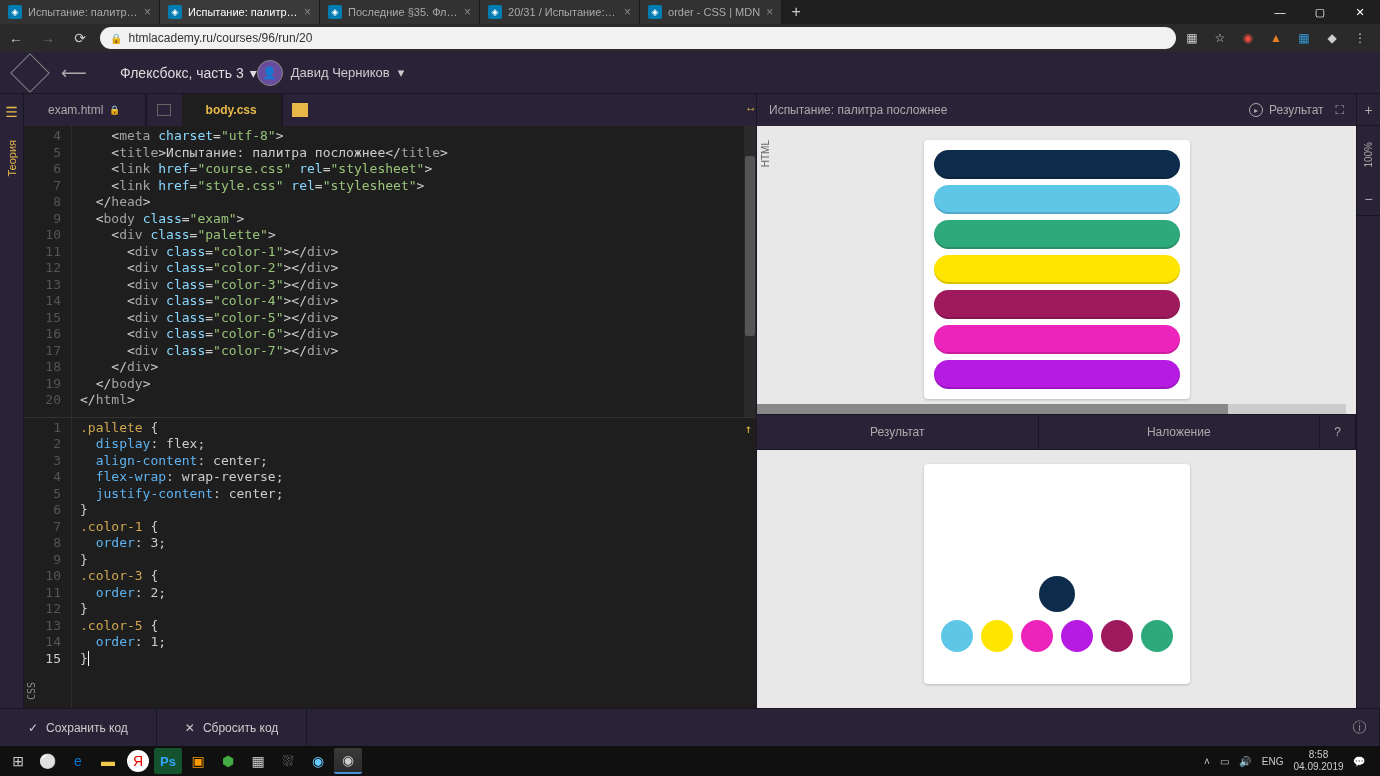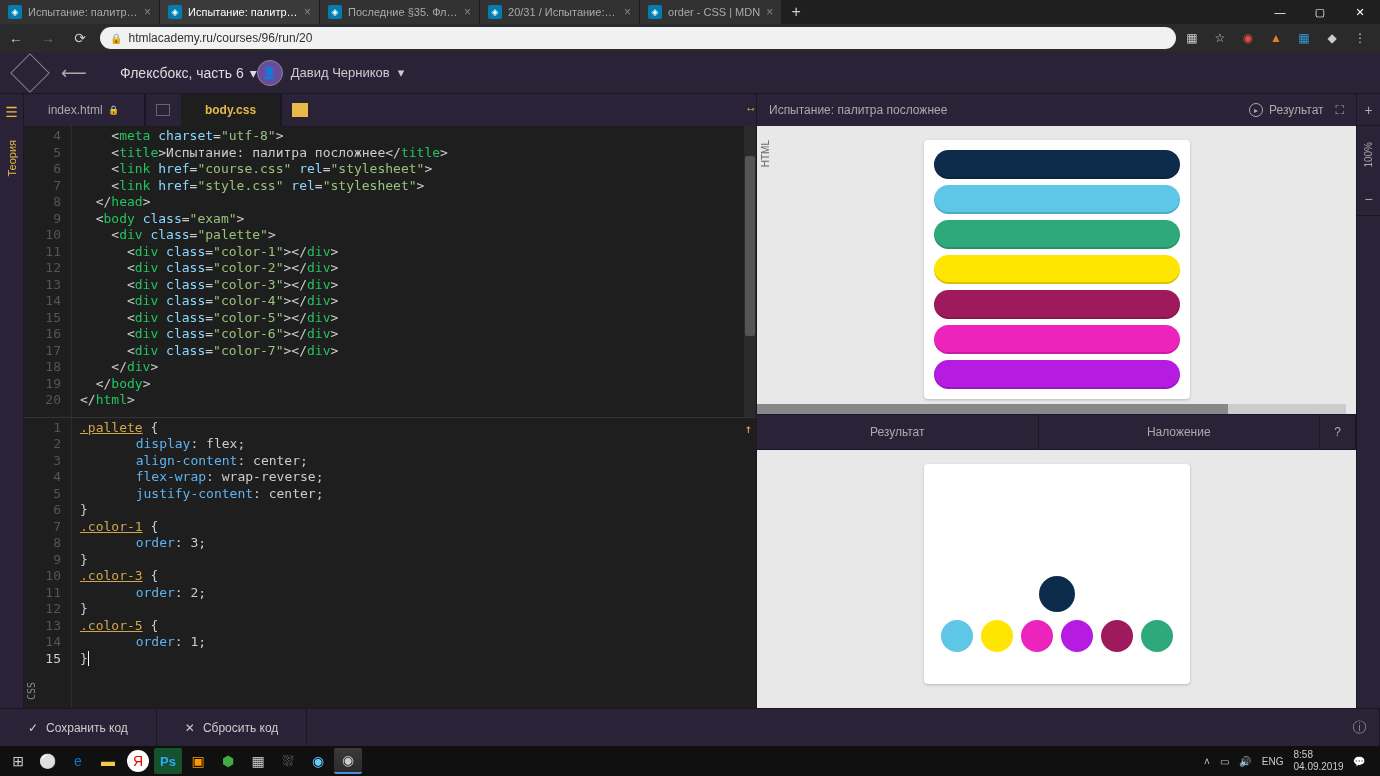--- a/index.html
+++ b/index.html
@@ -53,21 +53,21 @@
   .code-block.css { border-top: 1px solid #333; }
   .gutter { width: 48px; background: #1e1e1e; text-align: right; padding-right: 10px; color: #555; line-height: 16.5px; padding-top: 2px; border-right: 1px solid #2d2d2d; }
   .gutter .cur { color: #ccc; }
   .code { flex: 1; background: #1e1e1e; color: #ccc; line-height: 16.5px; padding: 2px 8px; white-space: pre; overflow: hidden; }
   .scroll-track { width: 12px; background: #2a2a2a; position: relative; }
   .scroll-thumb { position: absolute; width: 10px; left: 1px; background: #555; border-radius: 2px; }
   .code-label { position: absolute; left: 2px; bottom: 8px; writing-mode: vertical-rl; transform: rotate(180deg); font-size: 10px; color: #888; }
   .move-arrow { position: absolute; right: 4px; top: 4px; color: #e8b949; font-size: 12px; cursor: pointer; }
 
   
-  .t { color: #22c55e; } .a { color: #8ad8ff; } .s { color: #98c379; } .sel { color: #d0a74f; text-decoration: underline; } .p { color: #5fb3f0; margin-left: 40px; }
+  .t { color: #a3a3a3; } .a { color: #8ad8ff; } .s { color: #98c379; } .sel { color: #d0a74f; } .p { color: #5fb3f0; }
 
   .preview-panel { width: 600px; display: flex; flex-direction: column; background: #1e1e1e; border-left: 1px solid #1a1625; position: relative; }
   .resize-handle { position: absolute; left: -12px; top: 6px; color: #e8b949; font-size: 12px; }
   .preview-header { height: 32px; background: #2a2338; display: flex; align-items: center; padding: 0 12px; color: #aaa; font-size: 12px; }
   .autorun { margin-left: auto; display: flex; align-items: center; gap: 6px; color: #aaa; cursor: pointer; }
   .autorun .ring { width: 14px; height: 14px; border: 1px solid #aaa; border-radius: 50%; display: flex; align-items: center; justify-content: center; font-size: 8px; }
   .fullscreen-icon { margin-left: 12px; font-size: 12px; cursor: pointer; }
 
   .preview-top { height: 288px; background: #e8e8e8; position: relative; overflow: auto; }
   .html-label { position: absolute; left: 3px; top: 10px; writing-mode: vertical-rl; transform: rotate(180deg); font-size: 10px; color: #666; background: #e8e8e8; padding: 4px 0; }
@@ -95,21 +95,21 @@
   .footer { height: 38px; background: #2a2338; display: flex; border-top: 1px solid #1a1625; }
   .foot-btn { padding: 0 28px; display: flex; align-items: center; gap: 8px; font-size: 12px; color: #ccc; border-right: 1px solid #1a1625; cursor: pointer; }
   .foot-compare { margin-left: auto; flex: 0 0 480px; background: #4CAF50; color: #fff; display: flex; align-items: center; justify-content: center; font-size: 13px; cursor: pointer; }
   .foot-info { width: 40px; display: flex; align-items: center; justify-content: center; color: #888; border-right: 1px solid #1a1625; font-size: 14px; }
 
   
   .taskbar { height: 30px; background: #101010; display: flex; align-items: center; padding: 0 4px; gap: 2px; }
   .task-icon { width: 28px; height: 26px; display: flex; align-items: center; justify-content: center; color: #ccc; font-size: 14px; border-radius: 2px; }
   .task-icon.chrome { background: linear-gradient(#3a3a3a, #2a2a2a); border-bottom: 2px solid #4a90d9; }
   .task-right { margin-left: auto; display: flex; align-items: center; gap: 10px; padding-right: 10px; color: #ccc; font-size: 10px; }
-  .task-time { text-align: left; line-height: 12px; }
+  .task-time { text-align: center; line-height: 12px; }
 </style>
 </head>
 <body>
 
 <div class="browser-tabs">
   <div class="tab">
       <span class="tab-icon">◈</span>
       <span class="tab-title">Испытание: палитра посложнее</span>
       <span class="tab-close">×</span>
     </div>
@@ -157,41 +157,41 @@
     <span class="addr-icon" style="color:#3498db">▦</span>
     <span class="addr-icon">◆</span>
     <span class="addr-icon">⋮</span>
   </div>
 </div>
 
 <div class="course-header">
   <div class="logo"></div>
   <div class="nav-arrow">⟵</div>
   <div class="course-title">
-      <span>Флексбокс, часть 6</span>
+      <span>Флексбокс, часть 3</span>
       <span>▾</span>
     </div>
   <div class="user-area">
     <div class="user-avatar">👤</div>
     <span>Давид Черников</span>
     <span>▾</span>
   </div>
 </div>
 
 <div class="main">
 
   <div class="theory-rail">
     <span class="hamburger">☰</span>
     <span class="theory-btn">Теория</span>
   </div>
 
   <div class="editor-panel">
     <div class="file-tabs">
       <div class="file-tab">
-          <span>index.html</span>
+          <span>exam.html</span>
           <span class="lock-mini">🔒</span>
         </div>
       <div class="file-tab-end">
           <div class="split-icon"></div>
         </div>
       <div class="file-tab active">
           <span>body.css</span>
         </div>
       <div class="file-tab-end">
           <div class="layout-icon"></div>

